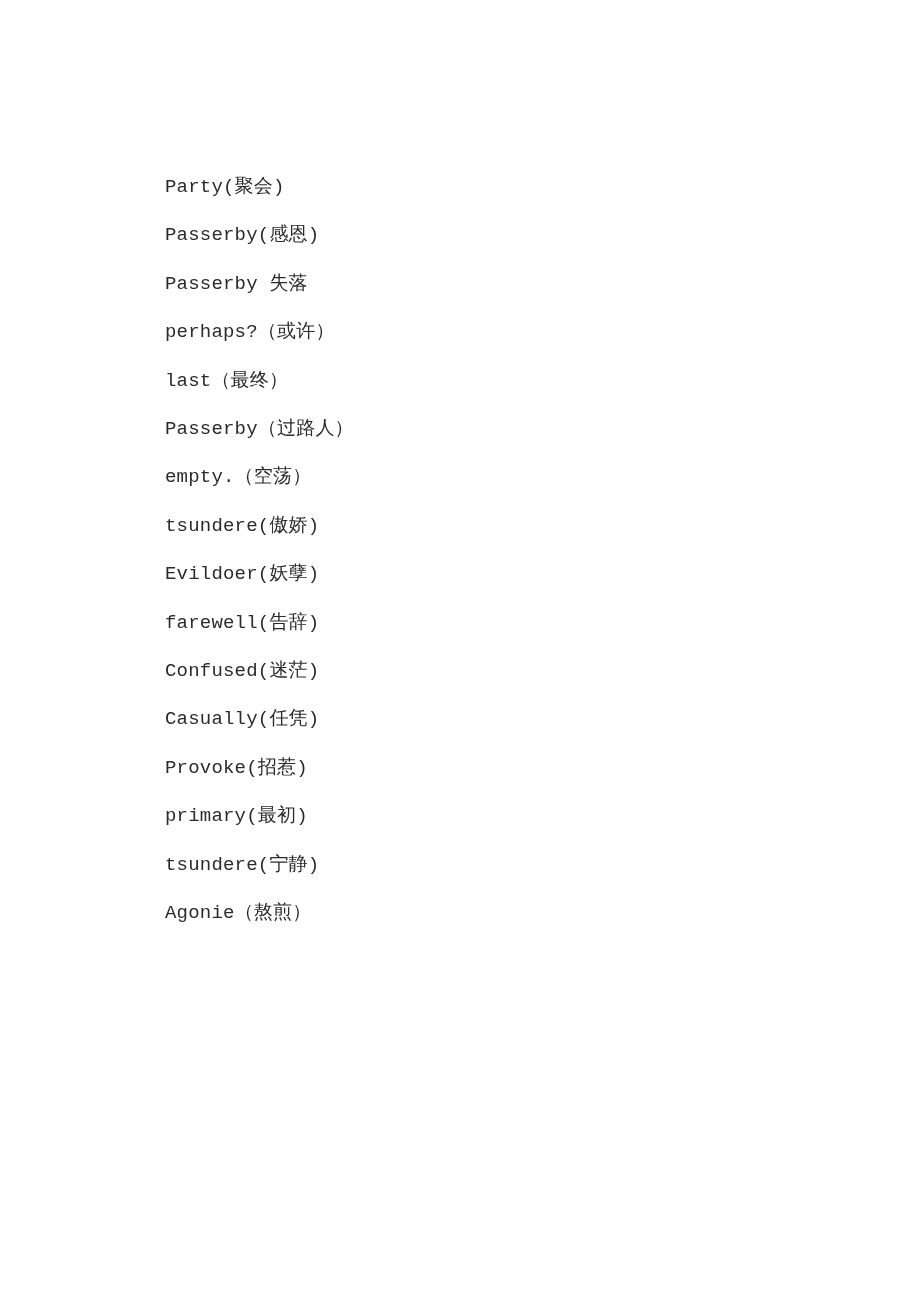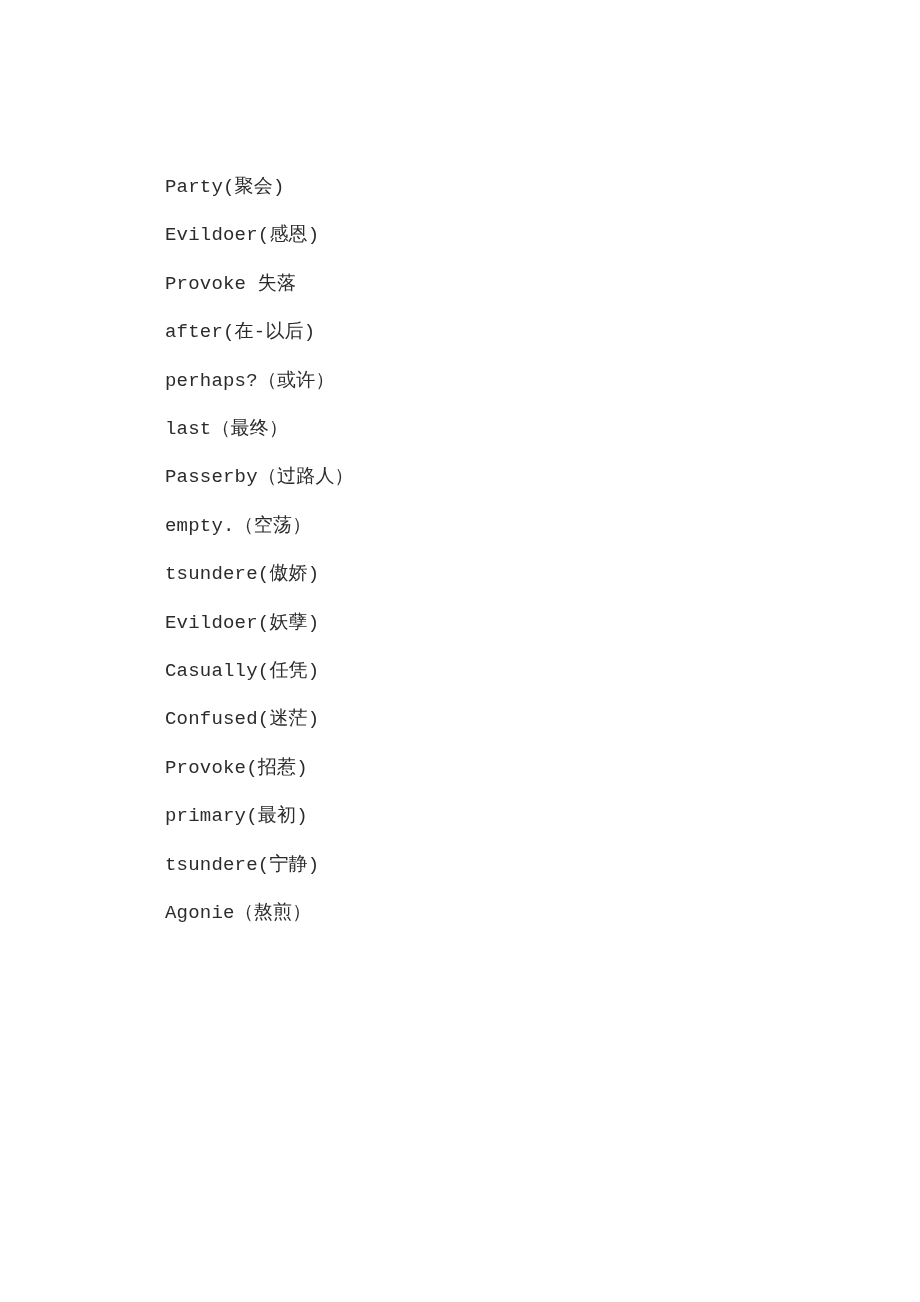--- a/index.html
+++ b/index.html
@@ -37,29 +37,29 @@
     letter-spacing: 0.2px;
     font-weight: 400;
   }
 </style>
 </head>
 <body>
 
 <div id="page">
   <div id="doc-body">
     <div class="entry-line">Party(聚会)</div>
-    <div class="entry-line">Evildoer(感恩)</div>
-    <div class="entry-line">Provoke 失落</div>
-    <div class="entry-line">after(在-以后)</div>
+    <div class="entry-line">Passerby(感恩)</div>
+    <div class="entry-line">Passerby 失落</div>
     <div class="entry-line">perhaps?（或许）</div>
     <div class="entry-line">last（最终）</div>
     <div class="entry-line">Passerby（过路人）</div>
     <div class="entry-line">empty.（空荡）</div>
     <div class="entry-line">tsundere(傲娇)</div>
     <div class="entry-line">Evildoer(妖孽)</div>
+    <div class="entry-line">farewell(告辞)</div>
+    <div class="entry-line">Confused(迷茫)</div>
     <div class="entry-line">Casually(任凭)</div>
-    <div class="entry-line">Confused(迷茫)</div>
     <div class="entry-line">Provoke(招惹)</div>
     <div class="entry-line">primary(最初)</div>
     <div class="entry-line">tsundere(宁静)</div>
     <div class="entry-line">Agonie（熬煎）</div>
   </div>
 </div>
 
 </body></html>

